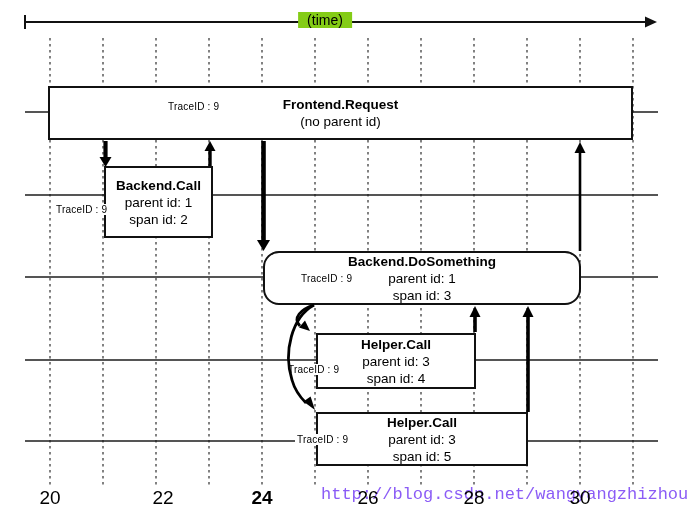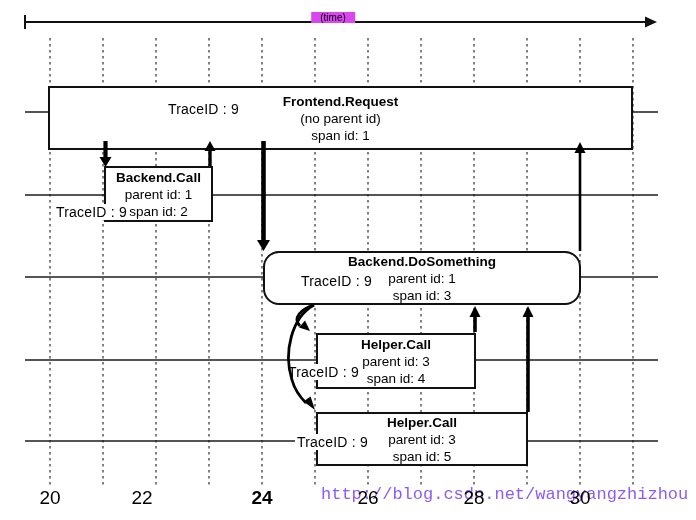--- a/index.html
+++ b/index.html
@@ -4,47 +4,47 @@
 <style>
   html,body{margin:0;padding:0;background:#fff;}
   .stage{
     position:relative;width:696px;height:520px;background:#ffffff;overflow:hidden;
     font-family:"Liberation Sans",sans-serif;color:#000;
   }
   svg.layer{position:absolute;left:0;top:0;}
   .bg{z-index:0;}
   .fg{z-index:5;pointer-events:none;}
   .time-label{
-    position:absolute;top:12px;left:333px;transform:translateX(-50%);
-    background:#d946ef;padding:0 9px;font-size:10px;z-index:1;white-space:nowrap;
+    position:absolute;top:12px;left:325px;transform:translateX(-50%);
+    background:#84cc16;padding:0 9px;font-size:14px;z-index:1;white-space:nowrap;
   }
   .span-box{
     position:absolute;box-sizing:border-box;background:#fff;border:2px solid #111;
     display:flex;flex-direction:column;justify-content:center;text-align:center;
     z-index:2;line-height:17px;font-size:13.5px;
   }
   .span-title{font-weight:700;}
-  .box-frontend {left:48px; top:86px;  width:585px;height:64px;}
-  .box-backend  {left:104px;top:166px; width:109px;height:56px;}
+  .box-frontend {left:48px; top:86px;  width:585px;height:54px;}
+  .box-backend  {left:104px;top:166px; width:109px;height:72px;}
   .box-dosome   {left:263px;top:251px; width:318px;height:54px;border-radius:16px;}
   .box-helper1  {left:316px;top:333px; width:160px;height:56px;}
   .box-helper2  {left:316px;top:412px; width:212px;height:54px;}
   .trace-label{
-    position:absolute;font-size:14px;letter-spacing:.2px;z-index:4;background:#fff;
+    position:absolute;font-size:10px;letter-spacing:.2px;z-index:4;background:#fff;
     padding:0 2px;white-space:nowrap;
   }
   .tl-frontend{left:166px;top:101px;}
   .tl-backend {left:54px; top:204px;}
   .tl-dosome  {left:299px;top:273px;}
   .tl-helper1 {left:286px;top:364px;}
   .tl-helper2 {left:295px;top:434px;}
   .tick{
     position:absolute;top:487px;width:50px;text-align:center;font-size:19px;z-index:3;
   }
-  .tick-0{left:25px;}  .tick-1{left:117px;} .tick-2{left:237px;font-weight:bold;}
+  .tick-0{left:25px;}  .tick-1{left:138px;} .tick-2{left:237px;font-weight:bold;}
   .tick-3{left:343px;} .tick-4{left:449px;} .tick-5{left:555px;}
   .watermark{
     position:absolute;left:321px;top:485px;z-index:1;
     font-family:"Liberation Mono",monospace;font-size:17px;color:#8b5cf6;white-space:nowrap;
   }
 </style>
 </head>
 <body>
 
 <div class="stage">
@@ -76,21 +76,20 @@
       <line x1="25" y1="360" x2="658" y2="360"></line>
       <line x1="25" y1="441" x2="658" y2="441"></line>
     </g>
   </svg>
 
   <div class="time-label">(time)</div>
 
   <div class="span-box box-frontend">
     <div class="span-title">Frontend.Request</div>
     <div class="span-row">(no parent id)</div>
-    <div class="span-row">span id: 1</div>
   </div>
 
   <div class="span-box box-backend">
     <div class="span-title">Backend.Call</div>
     <div class="span-row">parent id: 1</div>
     <div class="span-row">span id: 2</div>
   </div>
 
   <div class="span-box box-dosome">
     <div class="span-title">Backend.DoSomething</div>

